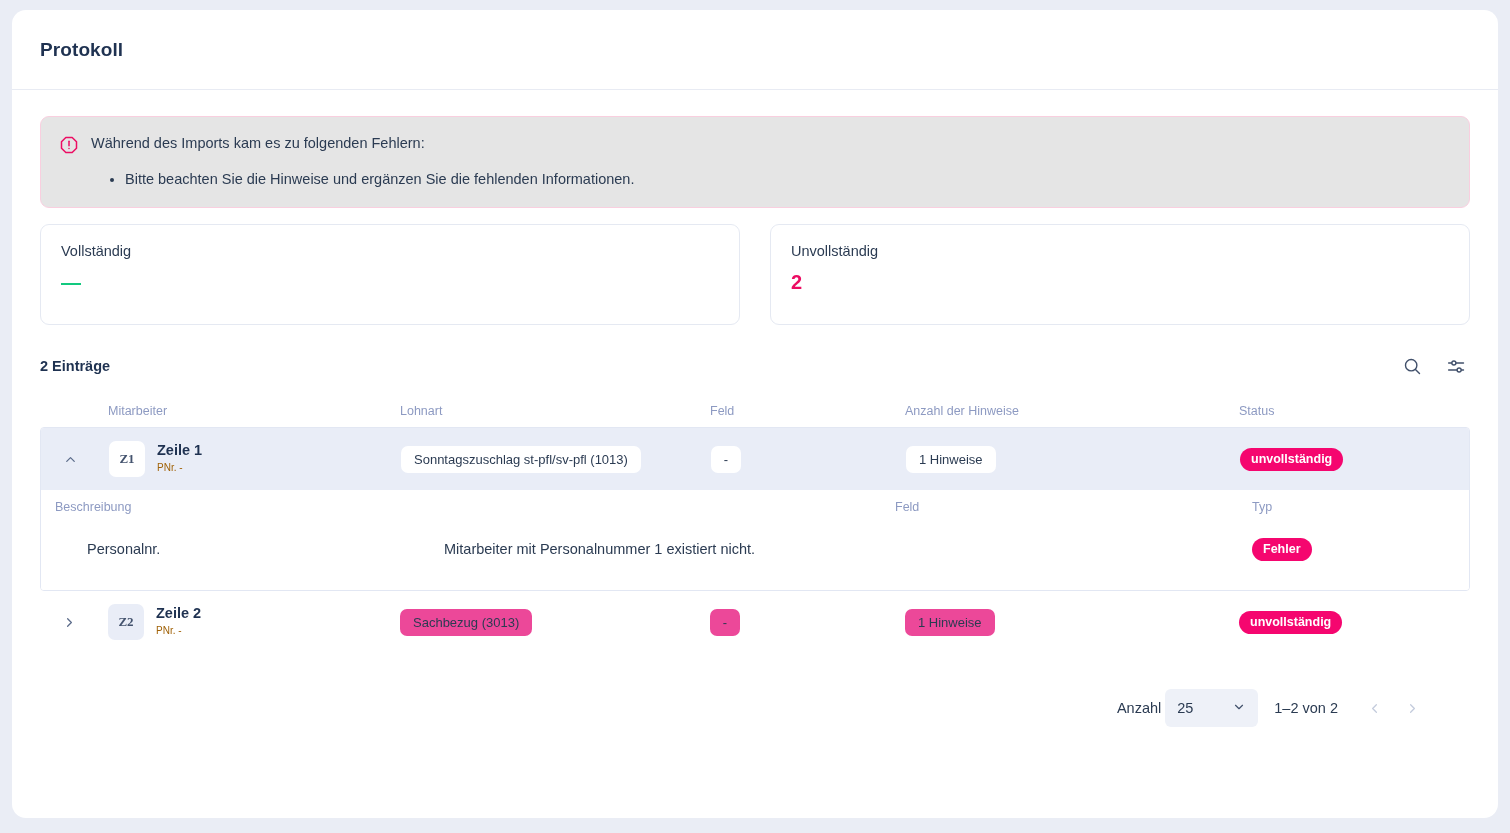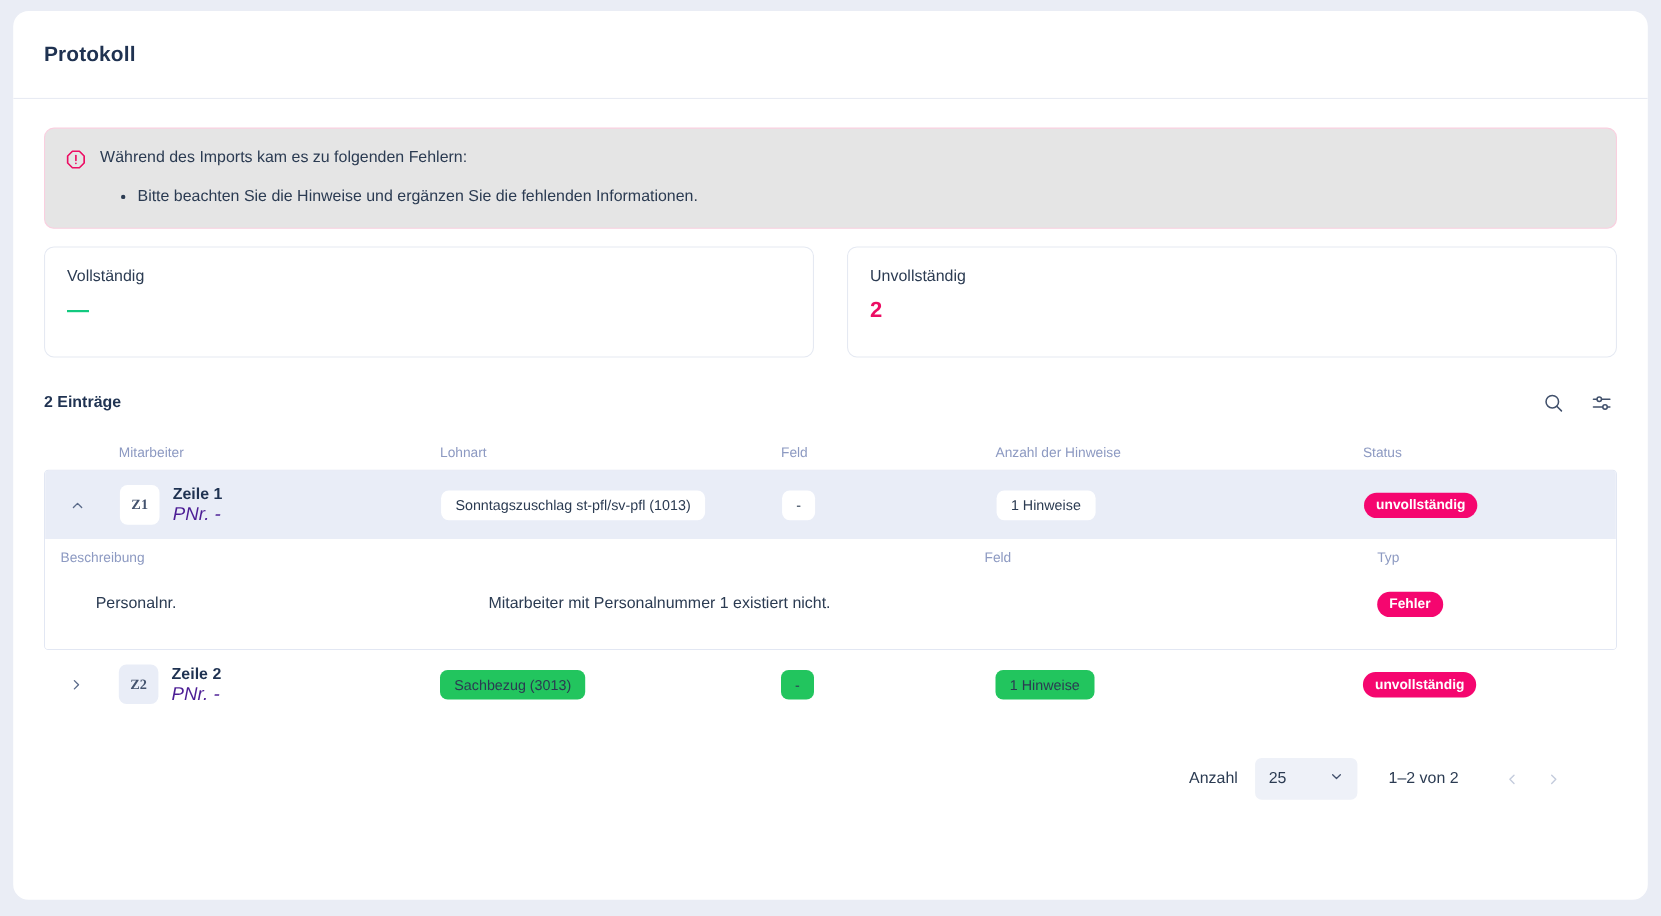--- a/index.html
+++ b/index.html
@@ -165,39 +165,38 @@
   }
   .avatar.on-grey  { background: #ffffff; }
   .avatar.on-white { background: #e9edf7; }
   .emp-name {
     font-size: 14.5px;
     font-weight: bold;
     color: #1f3251;
     line-height: 18px;
   }
   .emp-sub {
-    font-size: 17px;
-    color: #4c1d95;
+    font-size: 10px;
+    color: #a16207;
     line-height: 18px;
-    font-style: italic;
   }
 
   .chip {
     display: inline-flex;
     align-items: center;
     justify-content: center;
     height: 27px;
     padding: 0 13px;
     border-radius: 7px;
     font-size: 13px;
     color: #2b3b52;
     white-space: nowrap;
   }
   .chip.light { background: #ffffff; }
-  .chip.grey  { background: #22c55e; }
+  .chip.grey  { background: #ec4899; }
   .chip.dash  { min-width: 30px; padding: 0 10px; }
 
   .badge {
     display: inline-flex;
     align-items: center;
     justify-content: center;
     height: 23px;
     padding: 0 11px;
     border-radius: 12px;
     background: #f5066f;
@@ -215,21 +214,21 @@
   .dcol-feld { flex: 0 0 389px; padding-left: 32px; }
   .dcol-besc { flex: 0 0 808px; }
   .dcol-typ  { flex: 1 1 auto; }
 
   
   .pagination {
     margin-top: 36px;
     display: flex;
     align-items: center;
     justify-content: flex-end;
-    gap: 16px;
+    gap: 4px;
     padding-right: 48px;
   }
   .pg-label { font-size: 14.5px; color: #2b3b52; }
   .pg-select {
     width: 93px; height: 38px;
     background: #eef1f8;
     border-radius: 6px;
     display: flex; align-items: center; justify-content: space-between;
     padding: 0 12px;
     font-size: 14.5px;

